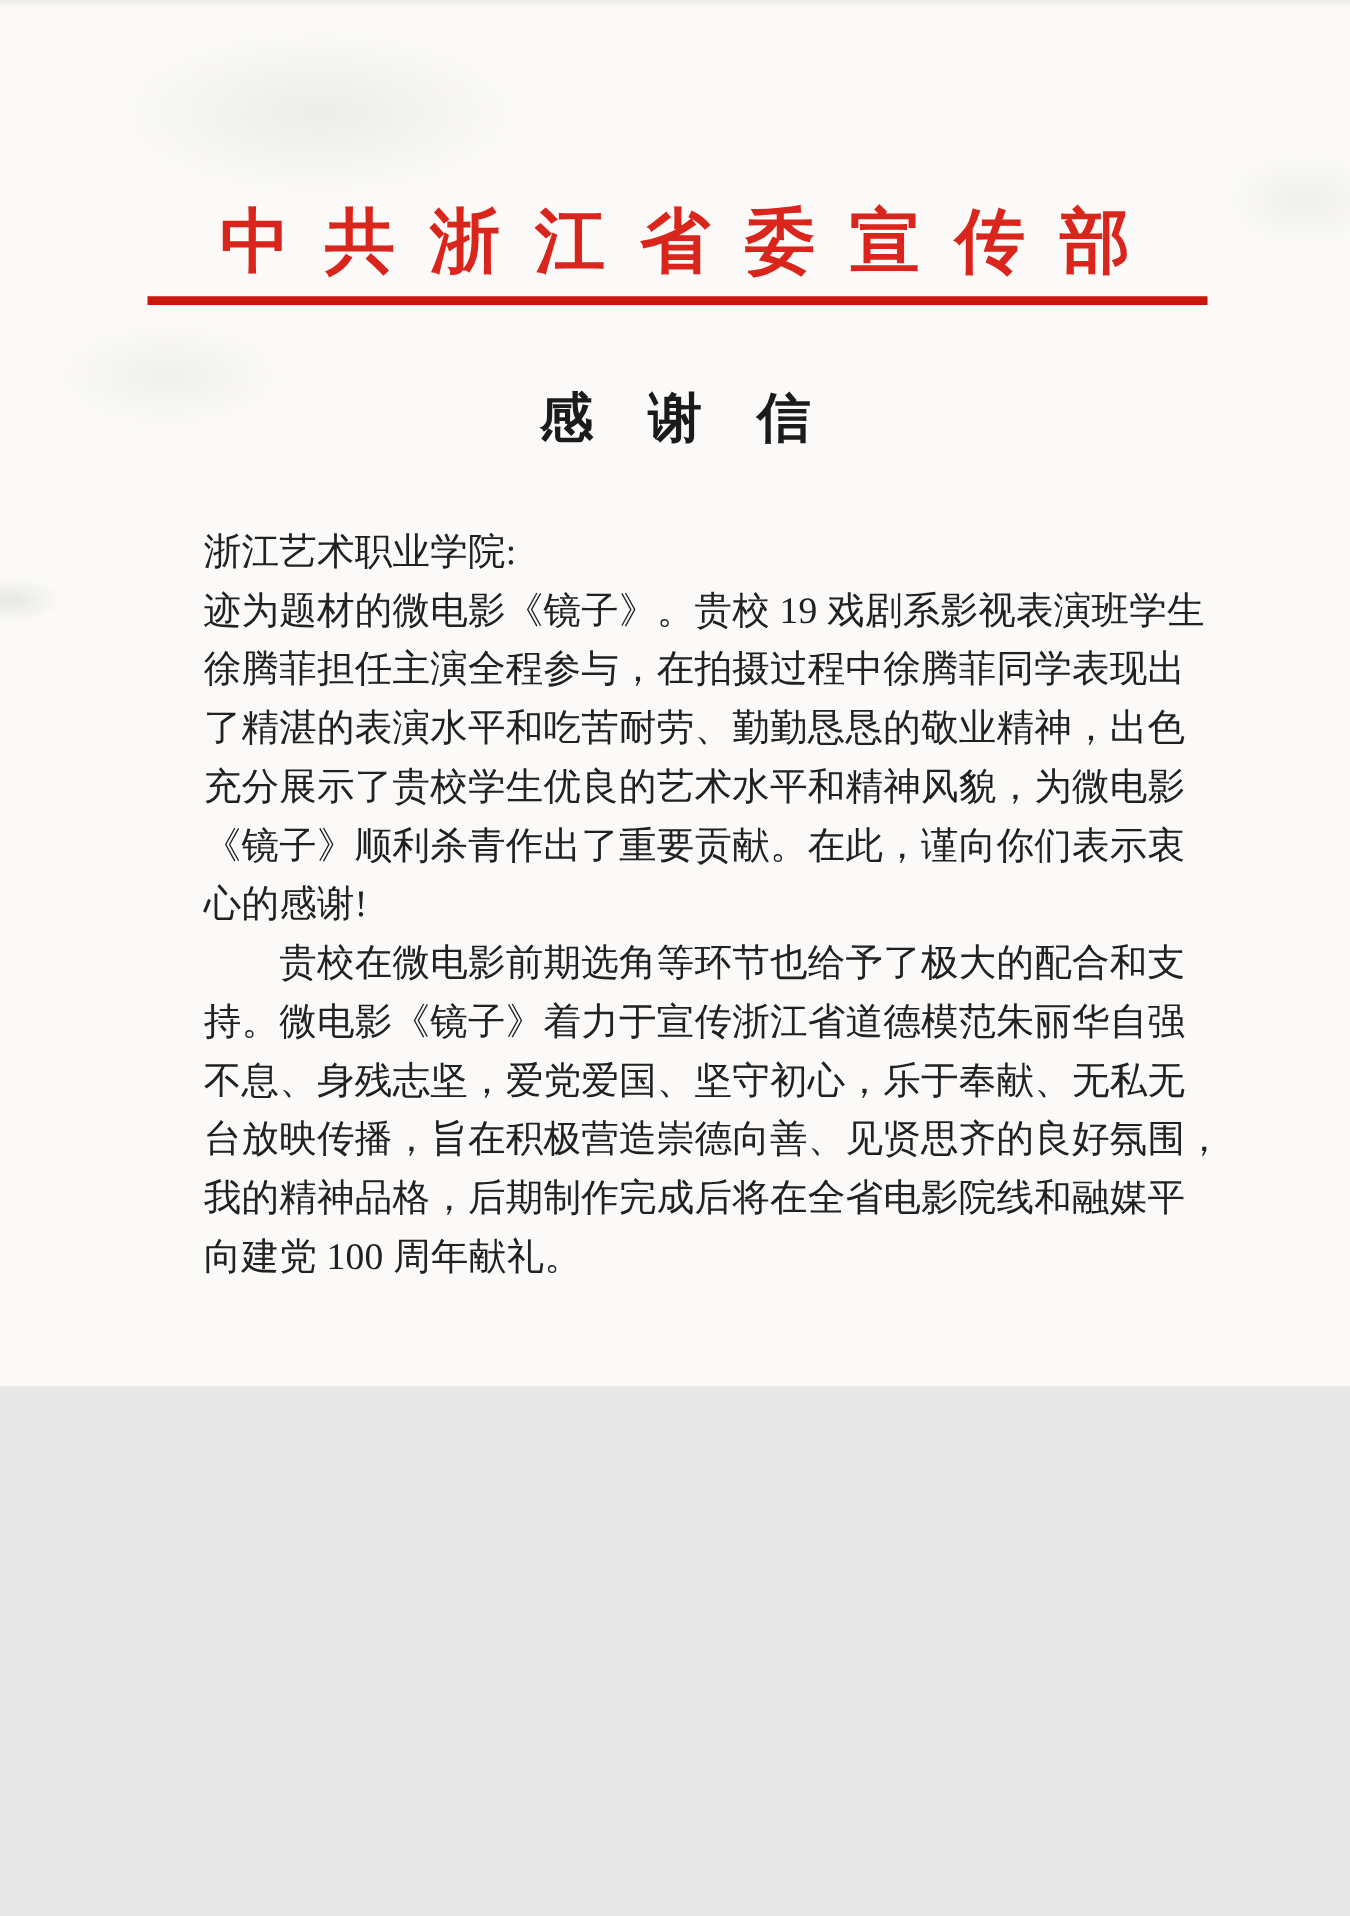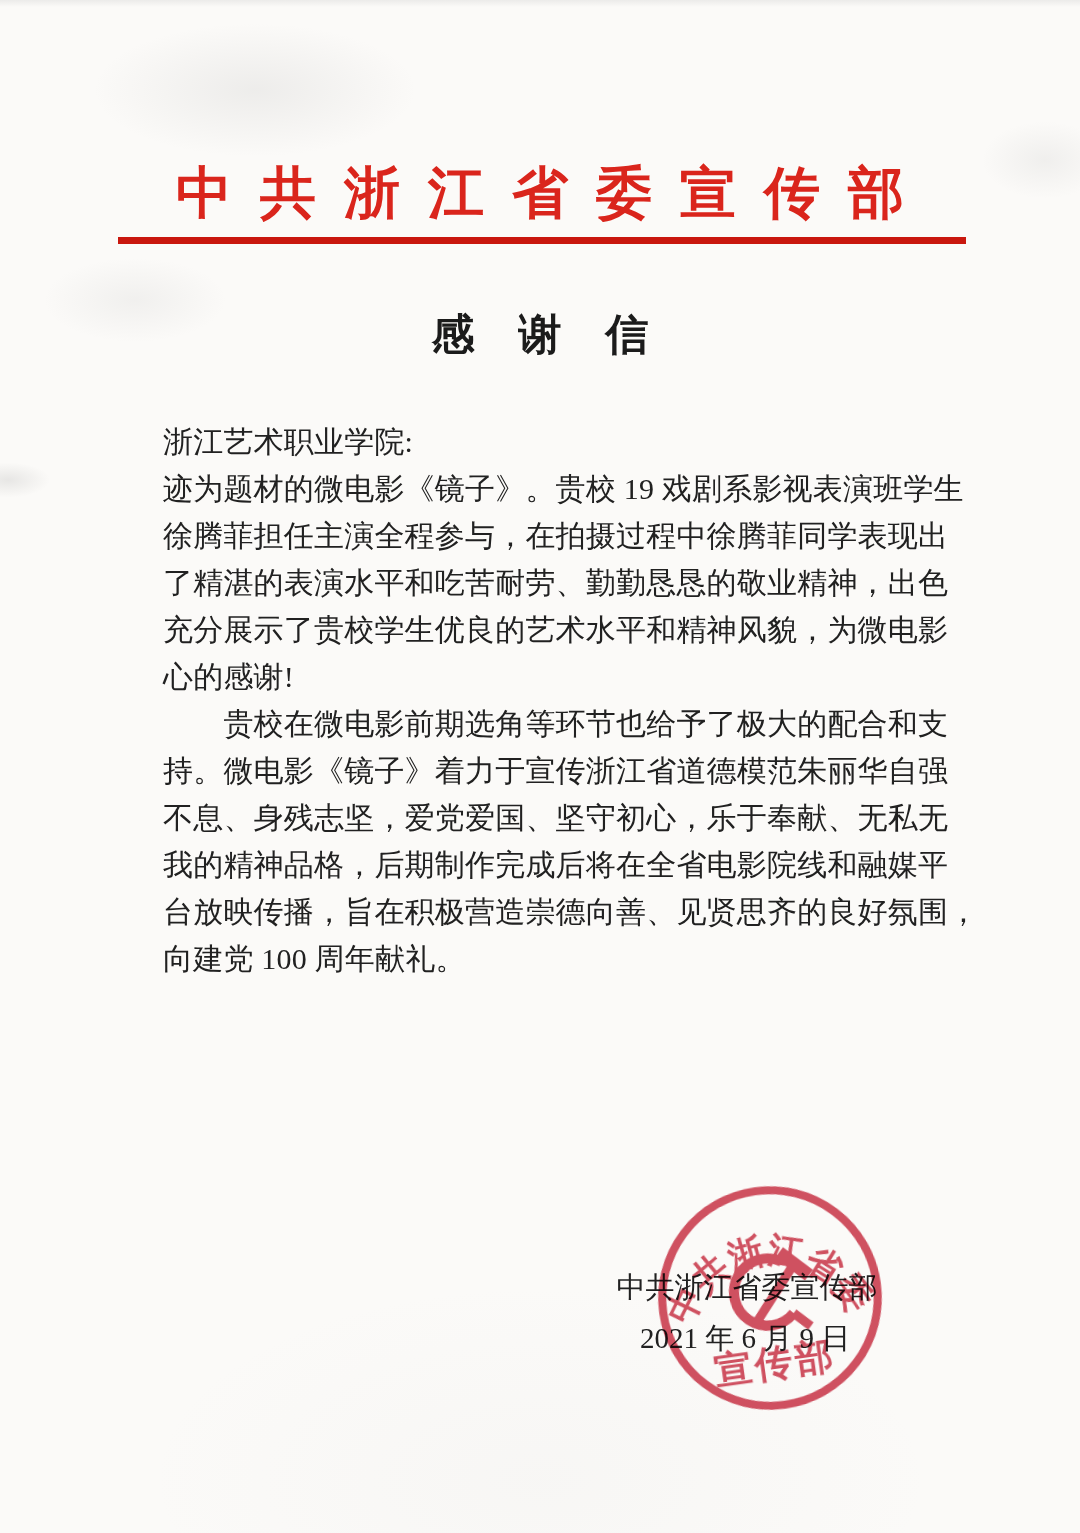--- a/index.html
+++ b/index.html
@@ -1,18 +1,18 @@
 <!DOCTYPE html>
 <html lang="zh" style="--letterhead-red: #da251c; --divider-red: #c9170e; --body-text: #212121; --seal-red: #cb3347; --paper: #fbfaf8;"><head>
 <meta charset="utf-8">
 <style>
   html,body{margin:0;padding:0;background:#e8e8e8;}
   .page{
     position:relative;
-    width:1080px;height:1533px;
+    width:1080px;height:1109px;
     margin:0 auto;
     background:#fbfaf8;
     overflow:hidden;
     font-family:"Liberation Serif","DejaVu Serif",serif;
     color:var(--body-text,#212121);
   }
   .scan-artifacts{
     position:absolute;inset:0;pointer-events:none;
     background-image:
       radial-gradient(ellipse 230px 95px at 255px 90px, rgba(165,165,165,.16), transparent 70%),
@@ -86,26 +86,27 @@
   <div class="letterhead-divider"></div>
 
   <div class="doc-title">感谢信</div>
 
   <div class="letter-body">
     <div class="letter-line">浙江艺术职业学院:</div>
     <div class="letter-line">迹为题材的微电影《镜子》。贵校 19 戏剧系影视表演班学生</div>
     <div class="letter-line">徐腾菲担任主演全程参与，在拍摄过程中徐腾菲同学表现出</div>
     <div class="letter-line">了精湛的表演水平和吃苦耐劳、勤勤恳恳的敬业精神，出色</div>
     <div class="letter-line">充分展示了贵校学生优良的艺术水平和精神风貌，为微电影</div>
+    <div class="letter-line">《镜子》顺利杀青作出了重要贡献。在此，谨向你们表示衷</div>
     <div class="letter-line">心的感谢!</div>
     <div class="letter-line">　　贵校在微电影前期选角等环节也给予了极大的配合和支</div>
     <div class="letter-line">持。微电影《镜子》着力于宣传浙江省道德模范朱丽华自强</div>
     <div class="letter-line">不息、身残志坚，爱党爱国、坚守初心，乐于奉献、无私无</div>
+    <div class="letter-line">台放映传播，旨在积极营造崇德向善、见贤思齐的良好氛围，</div>
     <div class="letter-line">我的精神品格，后期制作完成后将在全省电影院线和融媒平</div>
-    <div class="letter-line">台放映传播，旨在积极营造崇德向善、见贤思齐的良好氛围，</div>
     <div class="letter-line">向建党 100 周年献礼。</div>
   </div>
 
   <div class="signature-name">中共浙江省委宣传部</div>
 
   <div class="signature-date">2021 年 6 月 9 日</div>
 
   <div class="official-seal">
     <svg viewBox="0 0 240 240" aria-hidden="true">
       <circle cx="120" cy="120" r="106" fill="none" stroke="currentColor" stroke-width="8"></circle>

